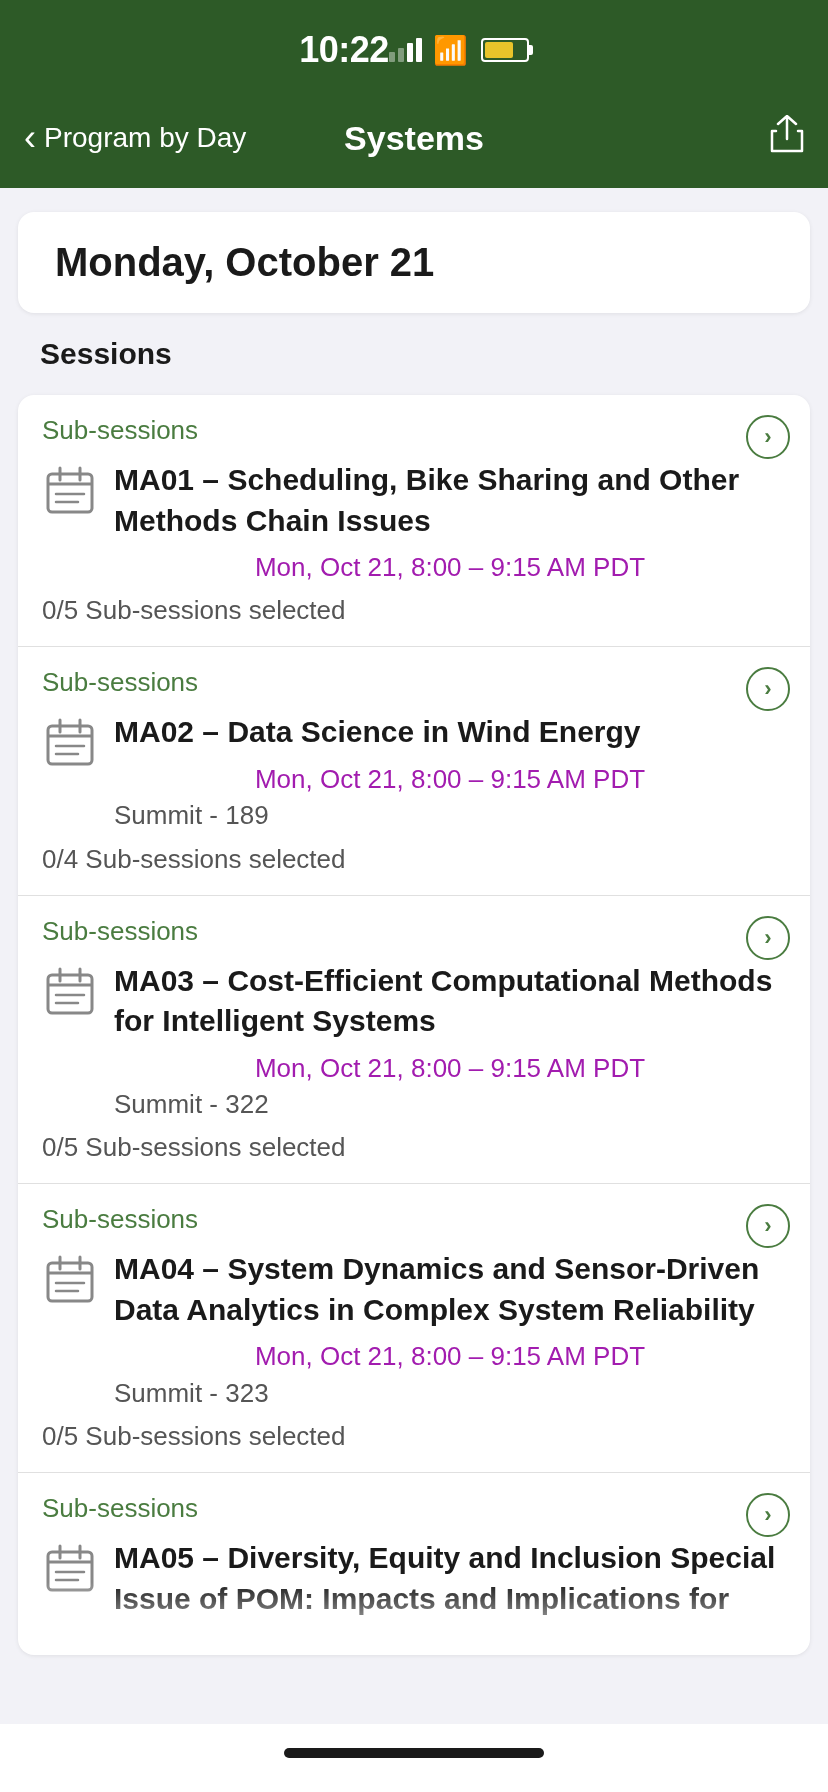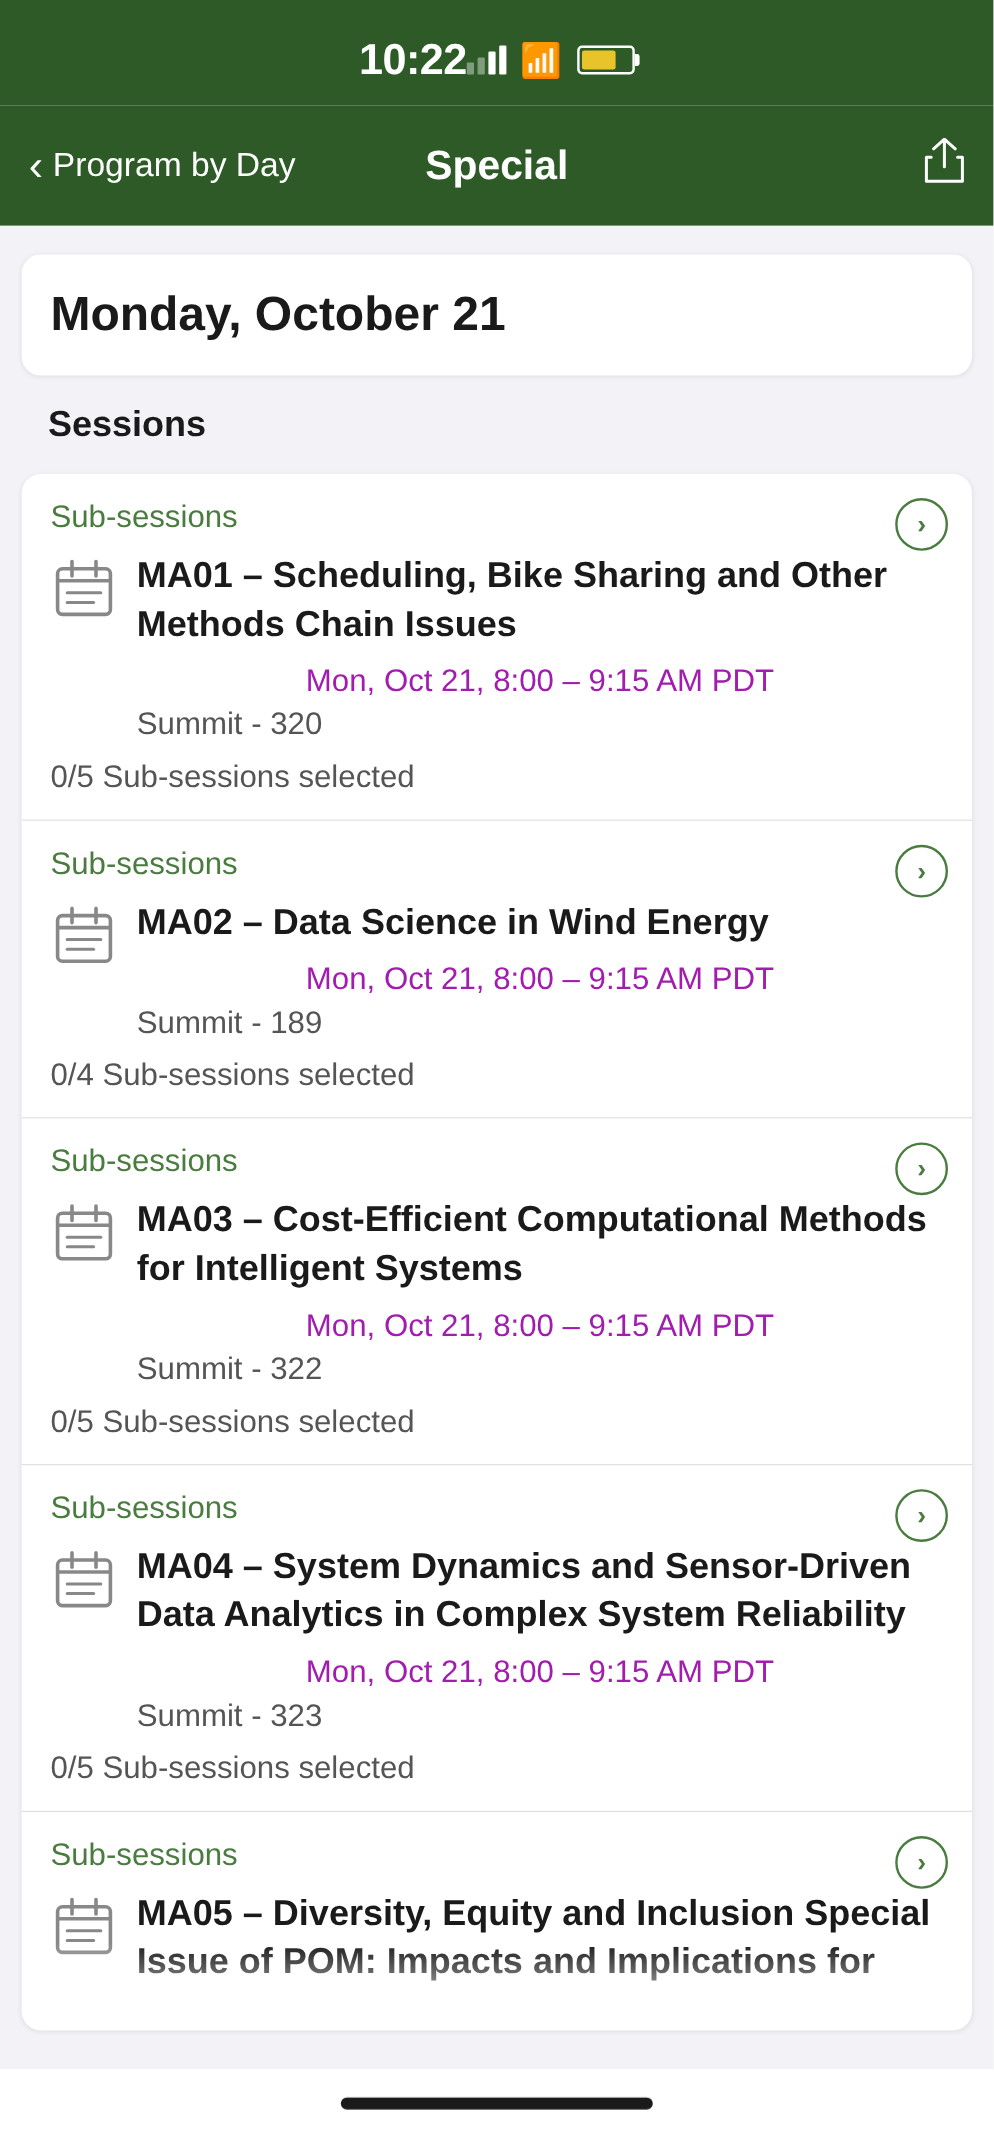--- a/index.html
+++ b/index.html
@@ -69,21 +69,21 @@
       position: absolute;
       left: 50%;
       transform: translateX(-50%);
     }
 
     
     .date-card {
       background: white;
       margin: 24px 18px 0;
       border-radius: 16px;
-      padding: 28px 24px;
+      padding: 28px 37px;
       box-shadow: 0 1px 4px rgba(0,0,0,0.08);
     }
     .date-title {
       font-size: 40px;
       font-weight: 800;
       color: #1a1a1a;
     }
 
     
     .sessions-label {
@@ -235,21 +235,21 @@
       </span>
     </span>
   </div>
 </div>
 
 <div class="nav-bar">
   <div class="nav-back">
     <span class="nav-back-chevron">‹</span>
     <span class="nav-back-label">Program by Day</span>
   </div>
-  <span class="nav-title">Special</span>
+  <span class="nav-title">Systems</span>
   <div style="color:white; font-size:32px;">
     <svg width="34" height="38" viewBox="0 0 34 38" fill="none" xmlns="http://www.w3.org/2000/svg">
       <path d="M17 1 L17 24 M8 9 L17 1 L26 9 M6 16 L2 16 L2 36 L32 36 L32 16 L28 16" stroke="white" stroke-width="2.5" stroke-linecap="round" stroke-linejoin="round" fill="none"></path>
     </svg>
   </div>
 </div>
 
 <div class="date-card">
   <span class="date-title">Monday, October 21</span>
 </div>
@@ -268,21 +268,20 @@
           <line x1="6" y1="20" x2="50" y2="20" stroke="#888" stroke-width="3"></line>
           <line x1="18" y1="4" x2="18" y2="16" stroke="#888" stroke-width="3" stroke-linecap="round"></line>
           <line x1="38" y1="4" x2="38" y2="16" stroke="#888" stroke-width="3" stroke-linecap="round"></line>
           <line x1="14" y1="30" x2="42" y2="30" stroke="#888" stroke-width="2.5" stroke-linecap="round"></line>
           <line x1="14" y1="38" x2="36" y2="38" stroke="#888" stroke-width="2.5" stroke-linecap="round"></line>
         </svg>
       </div>
       <div class="session-info">
         <div class="session-title">MA01 – Scheduling, Bike Sharing and Other Methods Chain Issues</div>
         <div class="session-time">Mon, Oct 21, 8:00 – 9:15 AM PDT</div>
-        <div class="session-location">Summit - 320</div>
       </div>
     </div>
     <div class="session-selected">0/5 Sub-sessions selected</div>
   </div>
 
   <div class="session-item">
     <div class="session-sub-label">Sub-sessions</div>
     <div class="session-chevron">›</div>
     <div class="session-row">
       <div class="session-icon">

